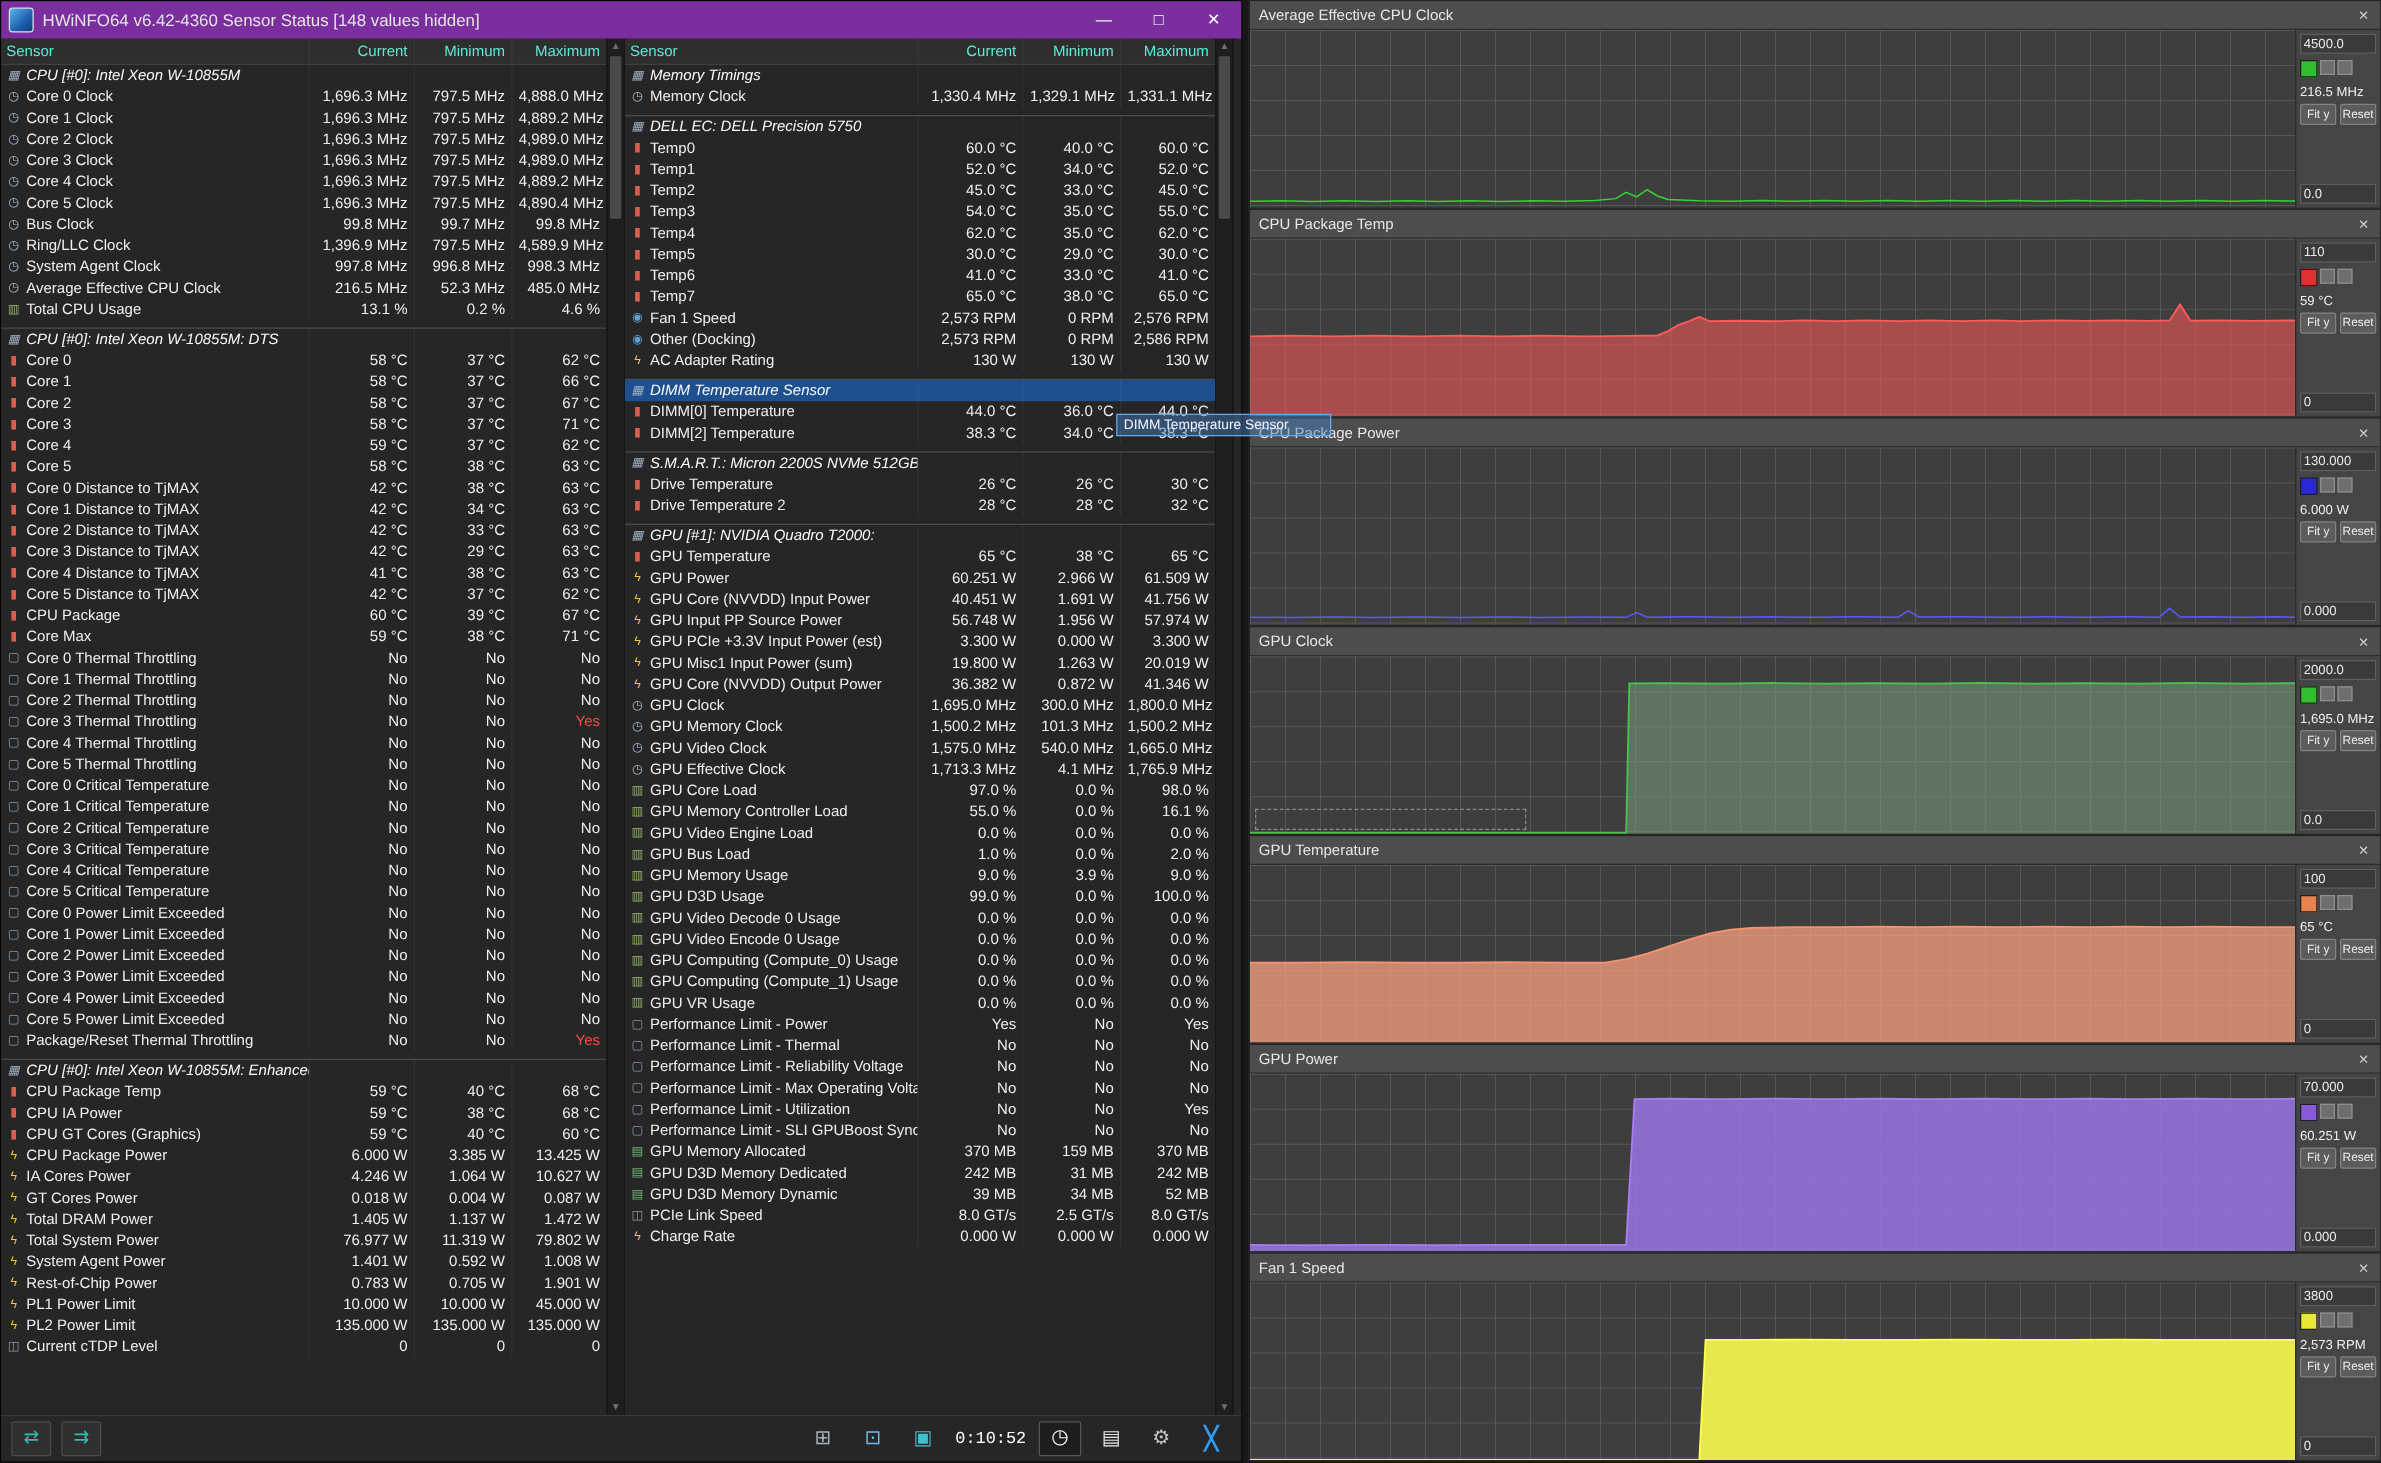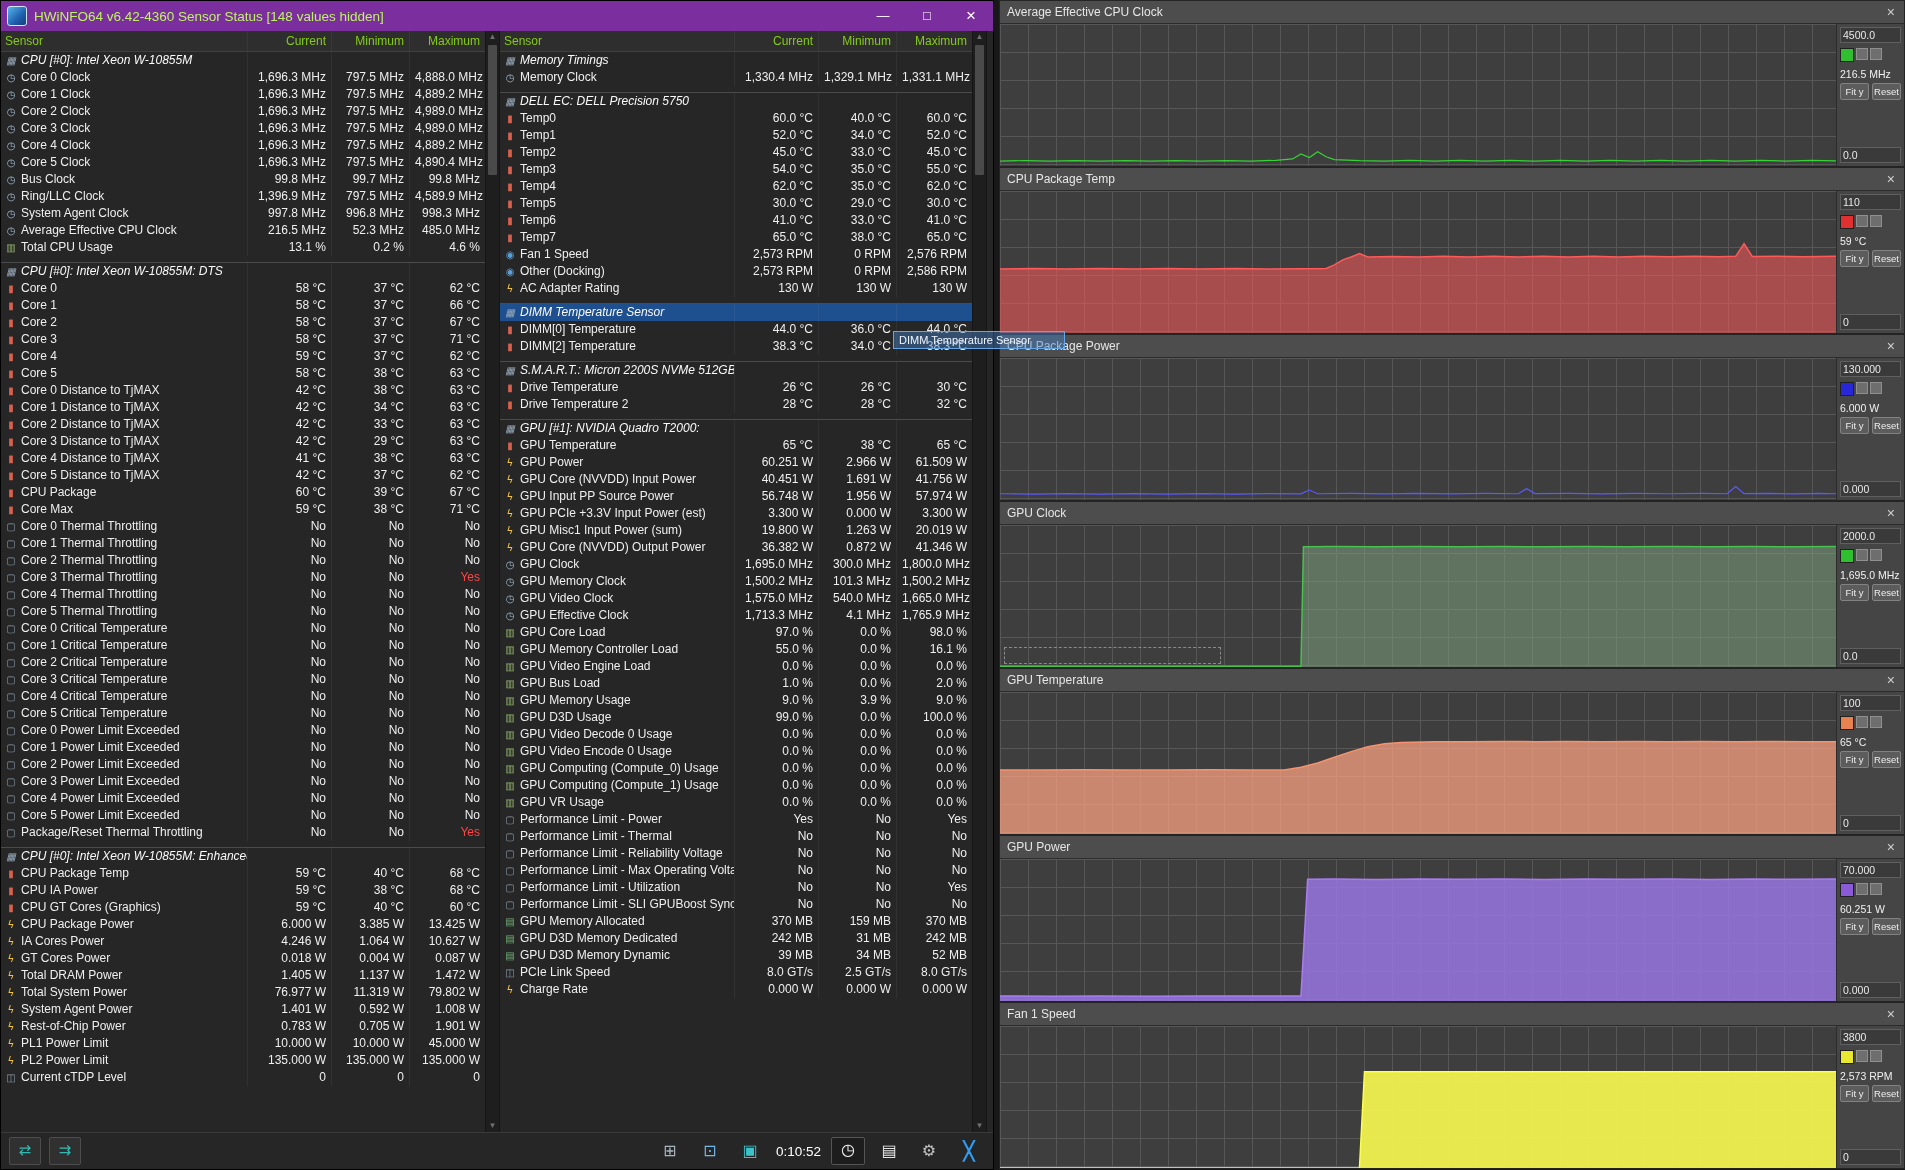--- a/index.html
+++ b/index.html
@@ -2,57 +2,57 @@
 <html><head>
 <meta charset="utf-8">
 <style>
   html,body{margin:0;padding:0;background:#101010;font-family:"Liberation Sans",sans-serif;}
   .desktop{position:relative;width:1905px;height:1170px;overflow:hidden;background:#181818;}
 
   
   .hwinfo-window{position:absolute;left:0;top:0;width:994px;height:1170px;display:flex;flex-direction:column;background:#262626;border:1px solid #000;box-sizing:border-box;}
   .titlebar{flex:0 0 30px;background:#7b2e9d;display:flex;align-items:center;padding-left:6px;}
   .appicon{width:18px;height:18px;border-radius:3px;background:linear-gradient(135deg,#57b7e8,#1f5fae 60%,#123f78);border:1px solid #cfe6f5;margin-right:7px;flex:0 0 18px;}
-  .title{color:#bef264;font-size:13.5px;flex:1;white-space:nowrap;overflow:hidden;}
+  .title{color:#e5e5e5;font-size:13.5px;flex:1;white-space:nowrap;overflow:hidden;}
   .wbtn{width:44px;height:30px;line-height:30px;text-align:center;color:#fff;font-size:13px;}
   .wbtn.closeb{font-size:17px;}
 
   .tables{flex:1;display:flex;overflow:hidden;background:#262626;}
   .tcol{overflow:hidden;}
   #tbl-left{width:484px;}
   #tbl-right{width:472px;}
   .vscroll{width:13px;background:#1e1e1e;display:flex;flex-direction:column;align-items:center;border-left:1px solid #151515;border-right:1px solid #151515;}
   .sarrow{color:#6f6f6f;font-size:8px;line-height:12px;flex:0 0 12px;}
   .sthumb{width:9px;flex:0 0 130px;background:#4a4a4a;border-radius:1px;margin:2px 0;}
   .sfill{flex:1;}
 
   .trow{display:grid;height:17px;align-items:stretch;}
   .tleft{grid-template-columns:246px 84px 78px 76px;}
   .tright{grid-template-columns:234px 84px 78px 76px;}
   .thead{height:20px;background:#2e2e2e;border-bottom:1px solid #404040;}
   .c{padding:0 5px;color:#efefef;font-size:12px;line-height:17px;white-space:nowrap;overflow:hidden;}
-  .thead .c{line-height:20px;color:#84cc16;}
+  .thead .c{line-height:20px;color:#5eead4;}
   .c.num{text-align:right;}
   .c + .c{border-left:1px solid rgba(255,255,255,0.05);}
   .c.name{display:flex;align-items:center;gap:4px;padding-left:4px;}
   .ic{font-size:10px;width:12px;flex:0 0 12px;text-align:center;line-height:17px;}
   .tgroup{margin-top:6px;border-top:1px solid #4b4b4b;}
   .tgroup.first{margin-top:0;border-top:none;}
   .ghead{font-style:italic;}
   .ghead .c{color:#fbfbfb;}
   .ghead.sel{background:#1e4f8f;}
   .alert{color:#ff4545;}
 
   .statusbar{flex:0 0 36px;display:flex;align-items:center;gap:8px;padding:0 8px;background:#262626;border-top:1px solid #3a3a3a;}
   .sbtn{width:30px;height:26px;background:#303030;border:1px solid #4d4d4d;border-radius:2px;color:#35b8b0;font-size:15px;line-height:24px;text-align:center;}
   .spacer{flex:1;}
   .sibtn{height:26px;min-width:26px;text-align:center;line-height:26px;font-size:16px;padding:0 3px;}
   .sibtn.pressed{background:#1d1d1d;border:1px solid #555;border-radius:2px;line-height:24px;}
   .sibtn.boldg{font-weight:bold;font-size:18px;}
-  .stime{color:#fff;font-size:13.5px;margin:0 2px;}
+  .stime{color:#fff;font-size:13.5px;margin:0 2px;font-family:Liberation Mono, monospace;}
 
   
   .graphs{position:absolute;left:999px;top:0;width:906px;height:1170px;display:flex;flex-direction:column;}
   .gpanel{flex:0 0 167px;display:flex;flex-direction:column;background:#3e3e3e;border:1px solid #242424;box-sizing:border-box;}
   .gtitle{flex:0 0 22px;display:flex;align-items:center;background:#4d4d4d;border-bottom:1px solid #2c2c2c;padding:0 7px;color:#e6e6e6;font-size:12px;}
   .gclose{margin-left:auto;color:#d0d0d0;font-size:14px;line-height:22px;padding:0 2px;}
   .gbody{flex:1;display:flex;min-height:0;}
   .gplot{position:relative;flex:1;background:#3e3e3e;
     background-image:linear-gradient(#575757 1px,transparent 1px),linear-gradient(90deg,#575757 1px,transparent 1px);
     background-size:28px 28px;border-right:1px solid #2c2c2c;}

